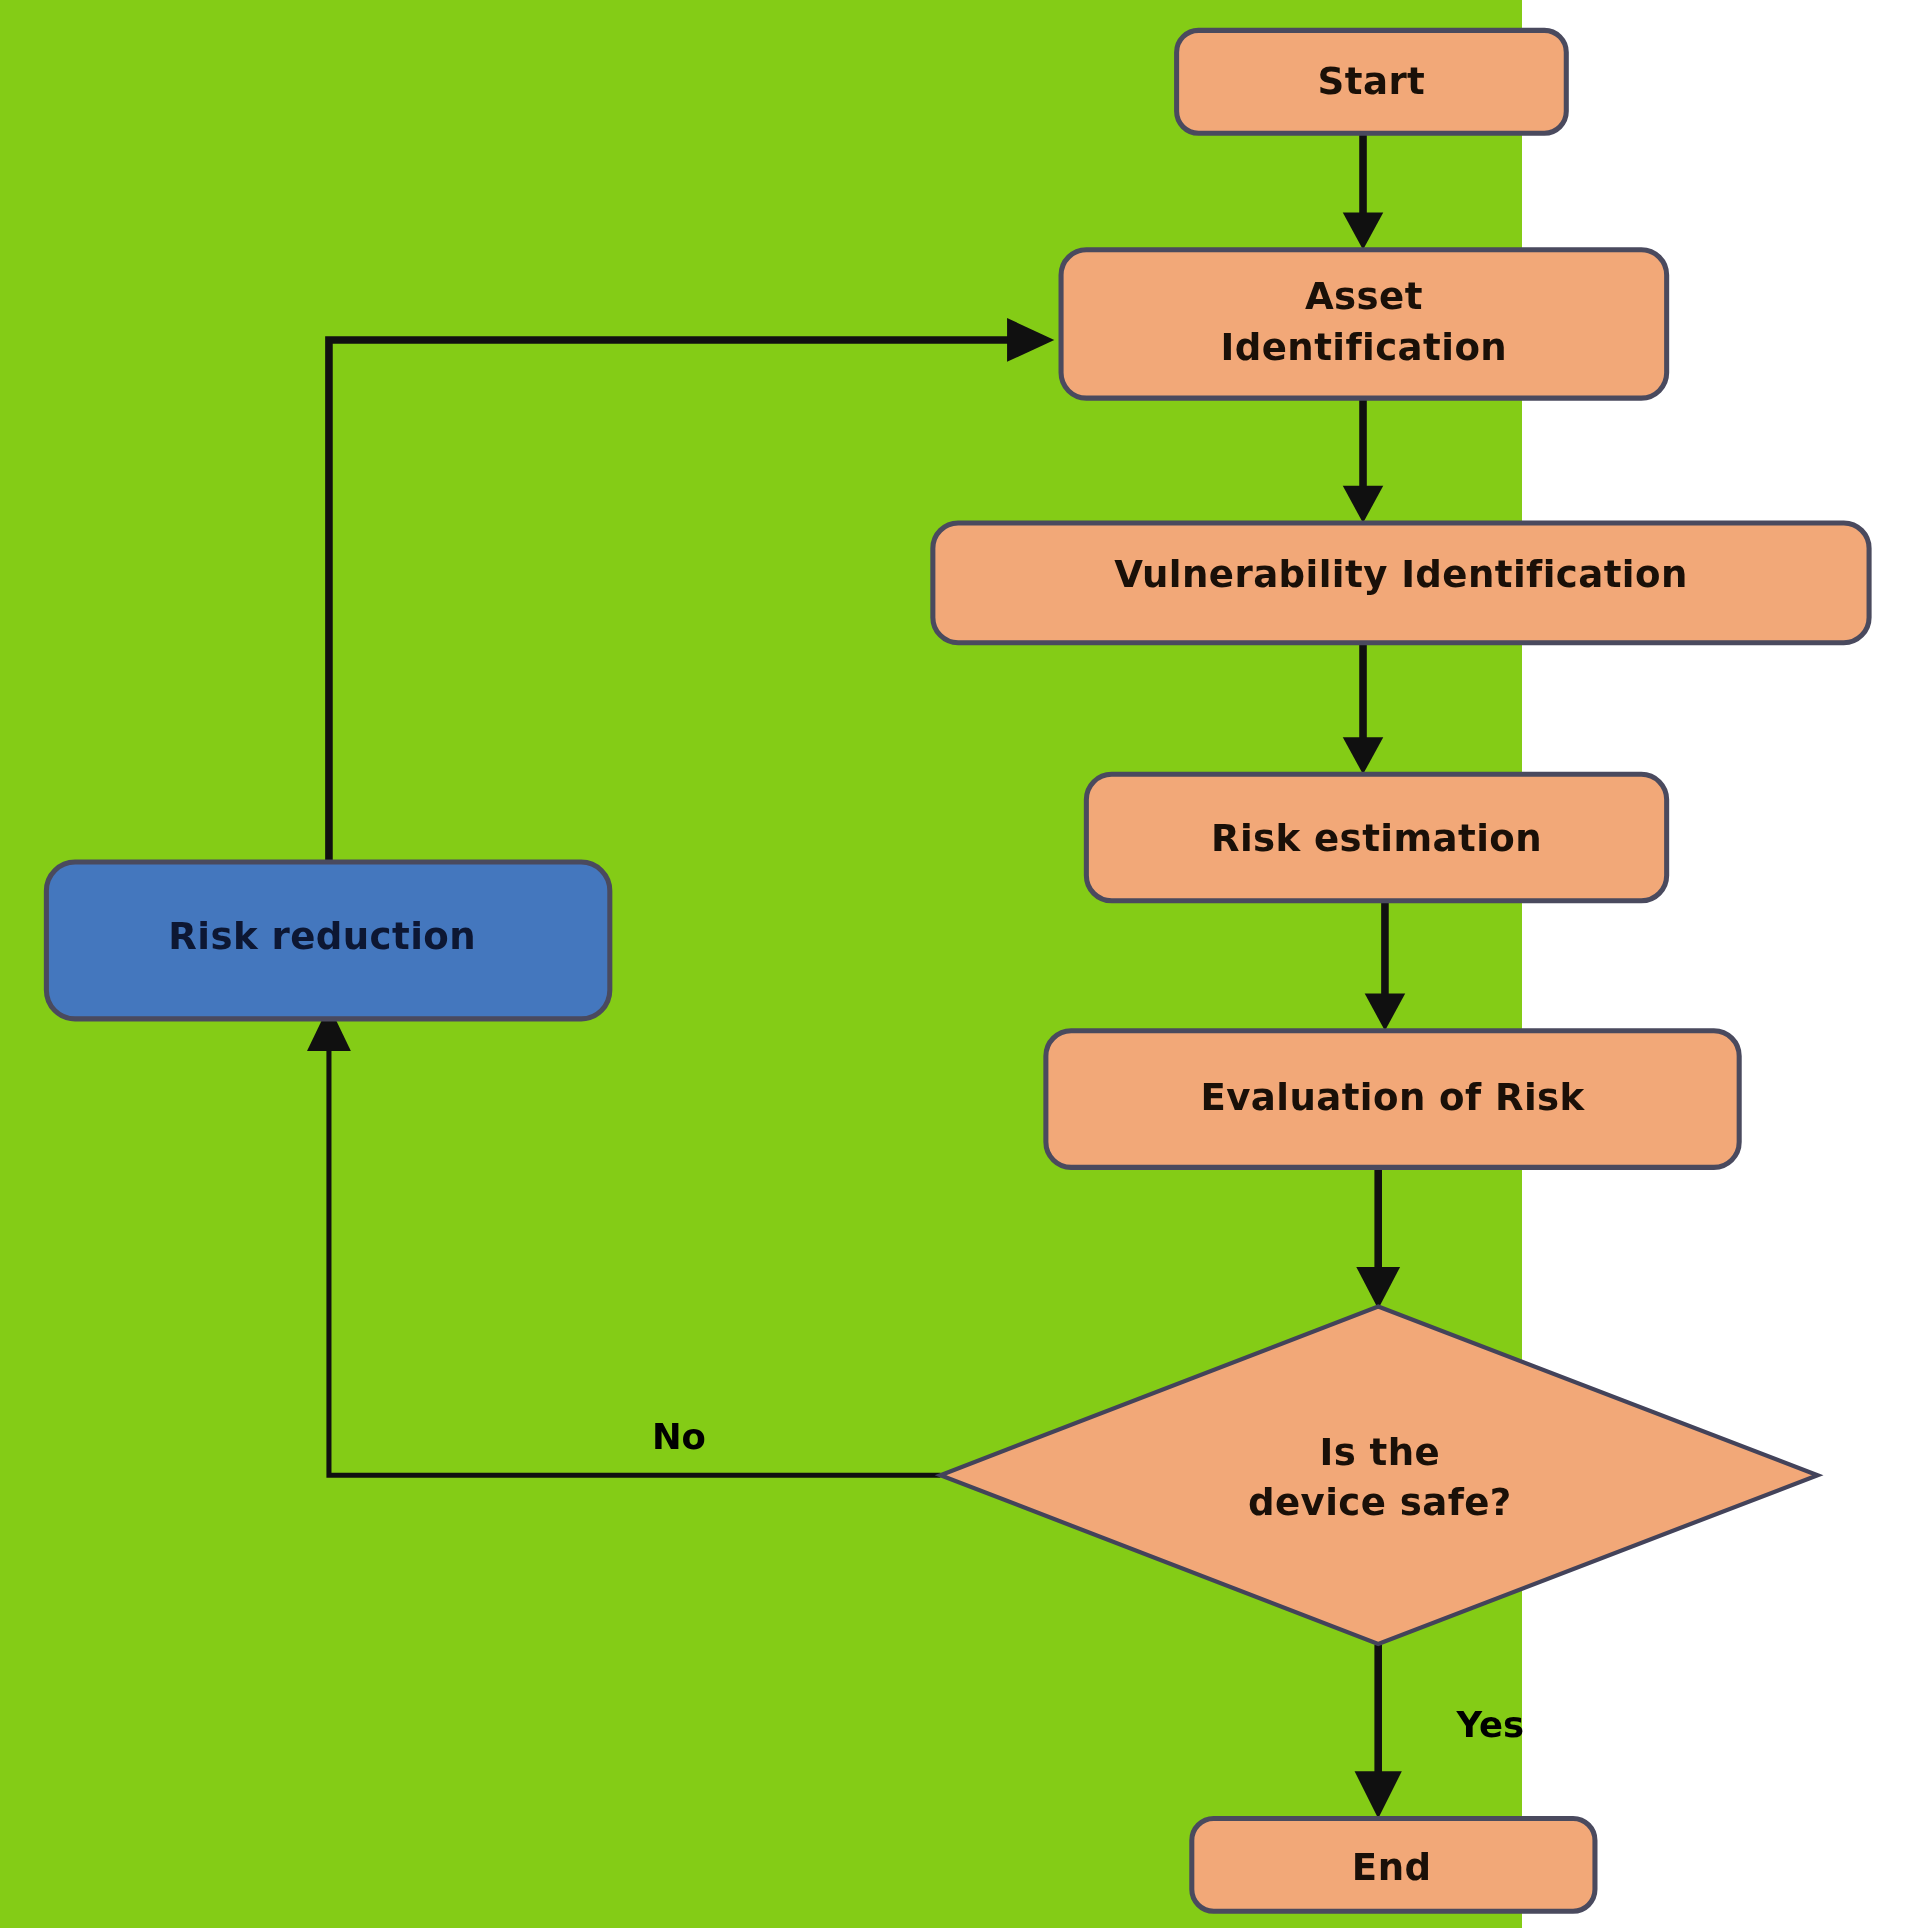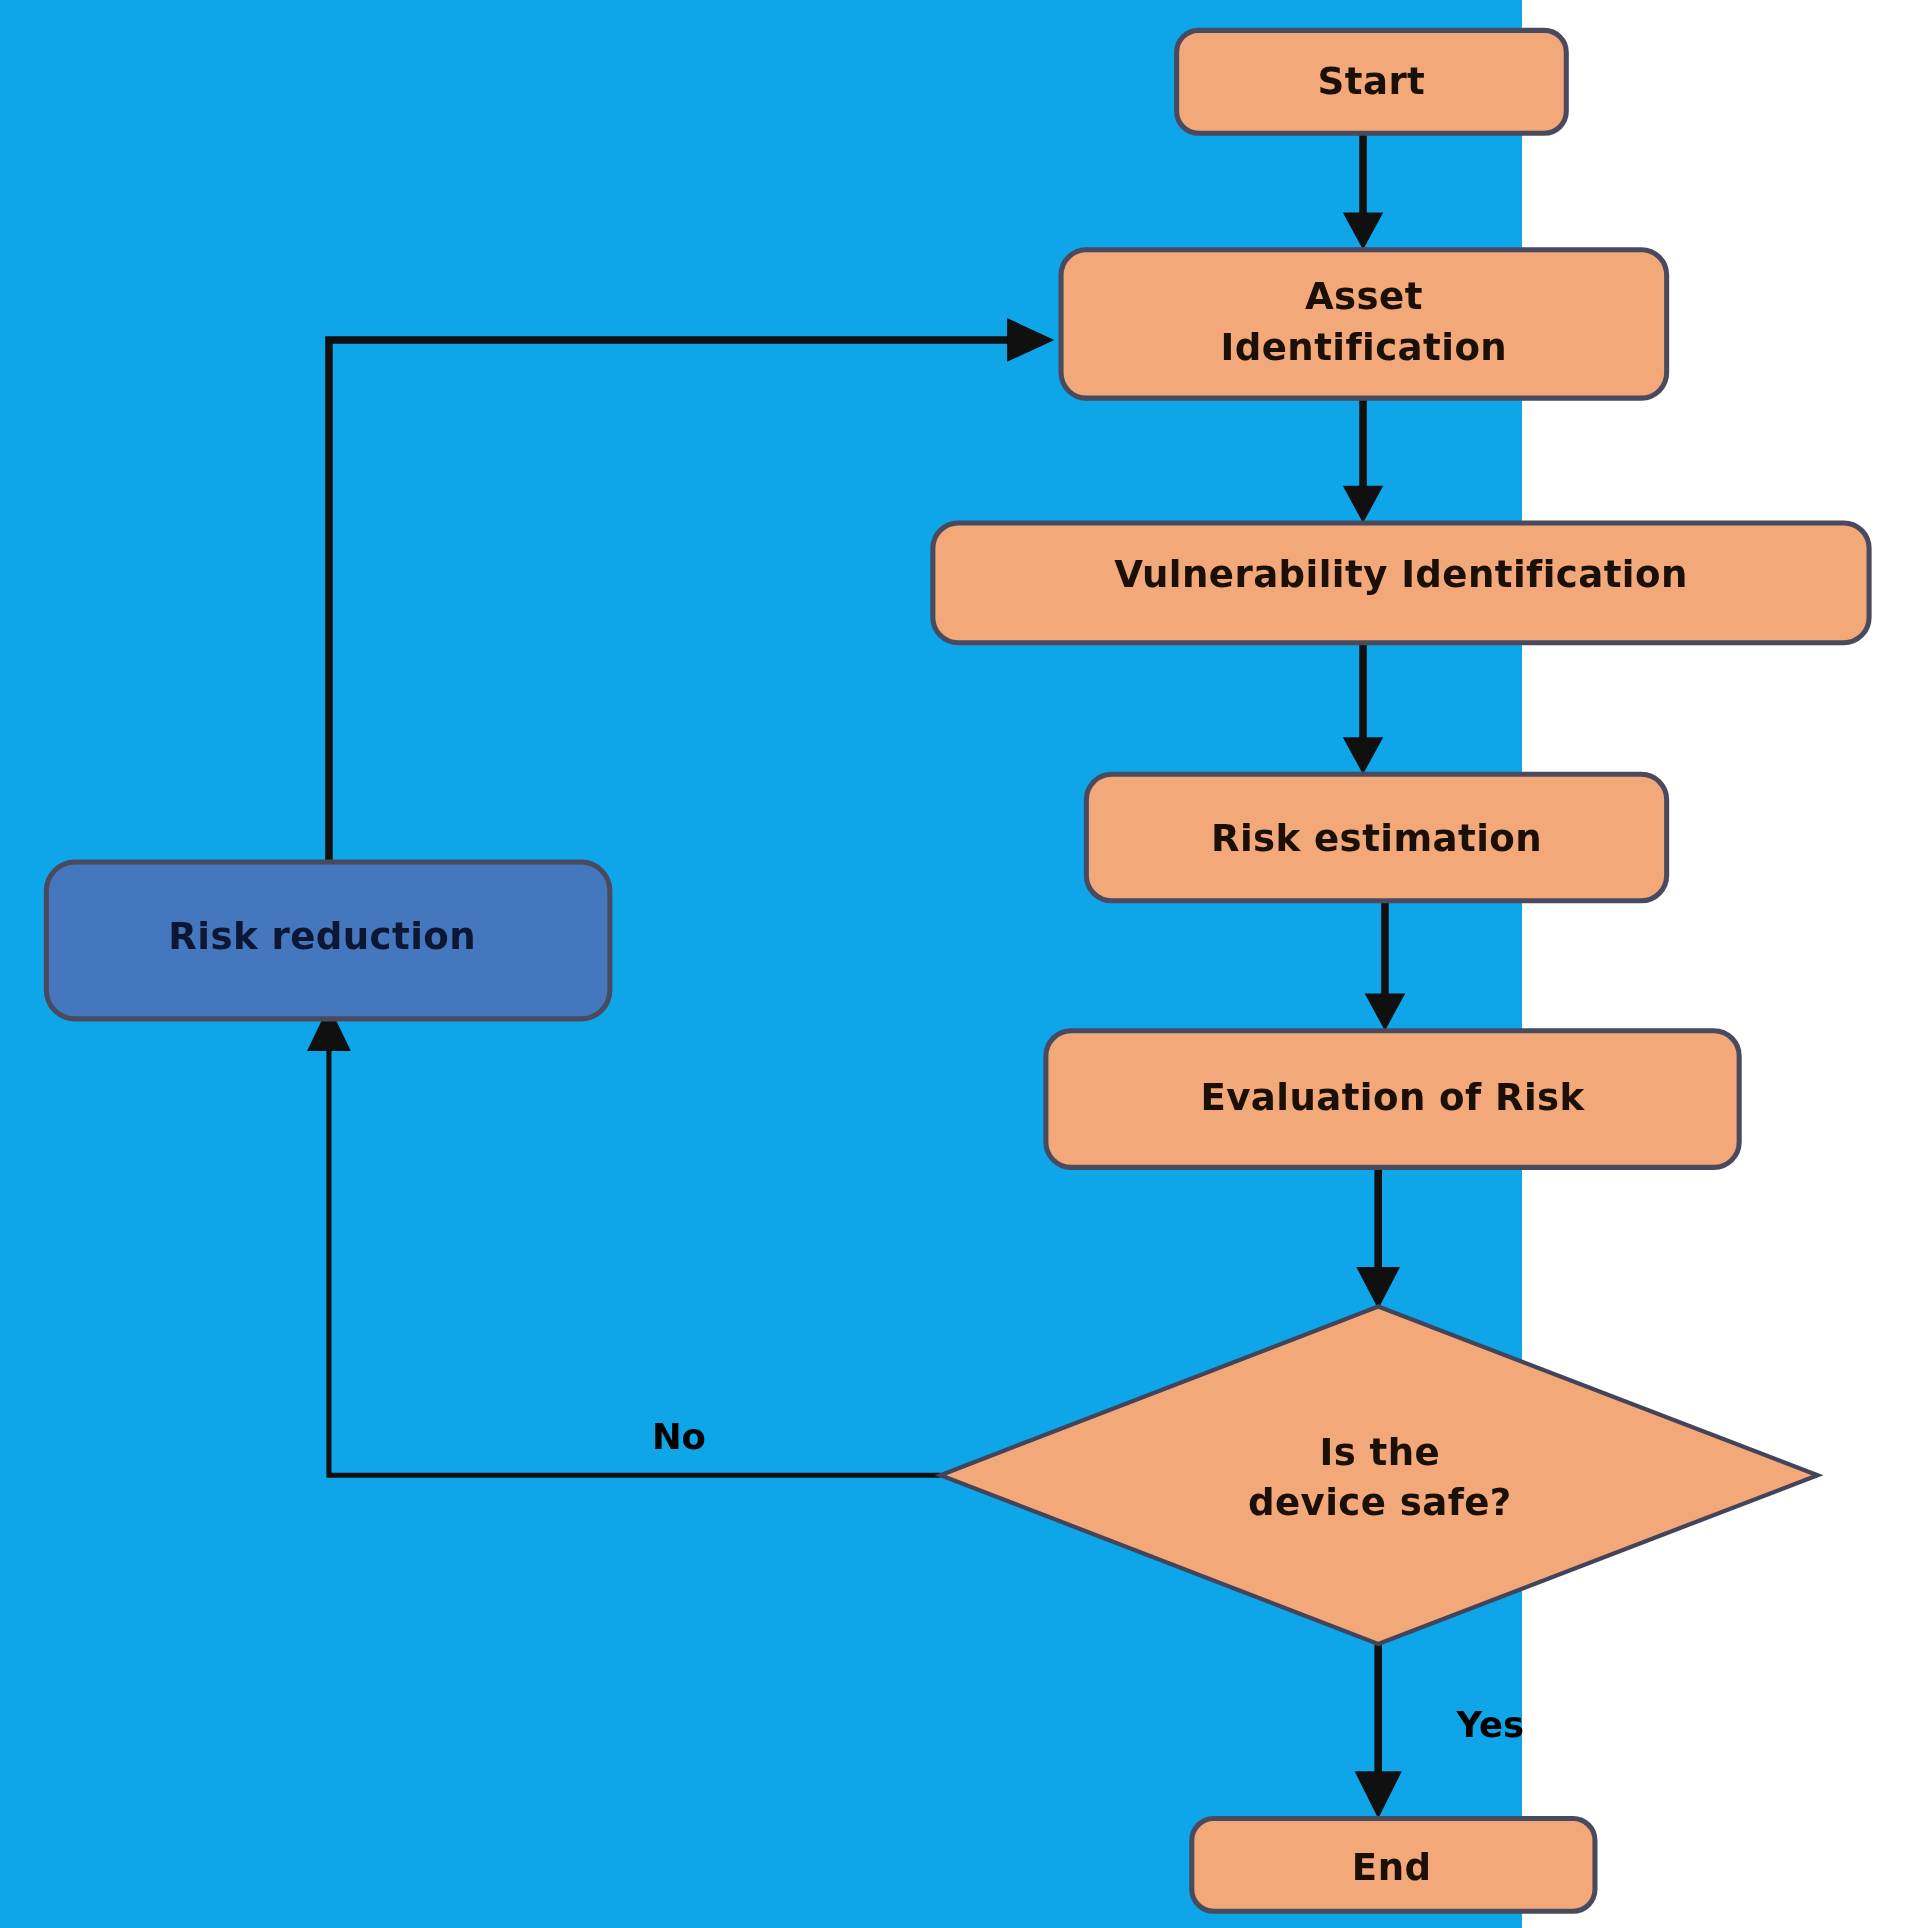--- a/index.html
+++ b/index.html
@@ -10,21 +10,21 @@
   body {
     width: 1918px;
     height: 1929px;
     font-family: "DejaVu Sans", "Liberation Sans", sans-serif;
     overflow: hidden;
   }
   #flowchart-canvas {
     position: relative;
     width: 1522px;
     height: 1929px;
-    background: #0ea5e9;
+    background: #84cc16;
     text-align: right;
   }
   svg.diagram {
     position: absolute;
     top: 0;
     left: 0;
     width: 1918px;
     height: 1929px;
   }
   .node-label {

